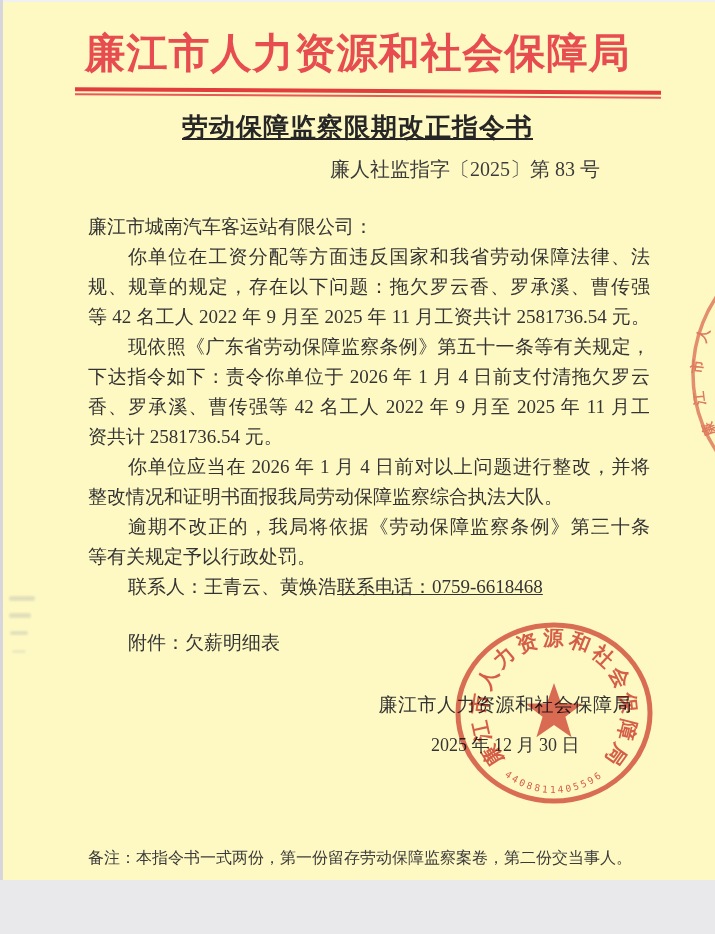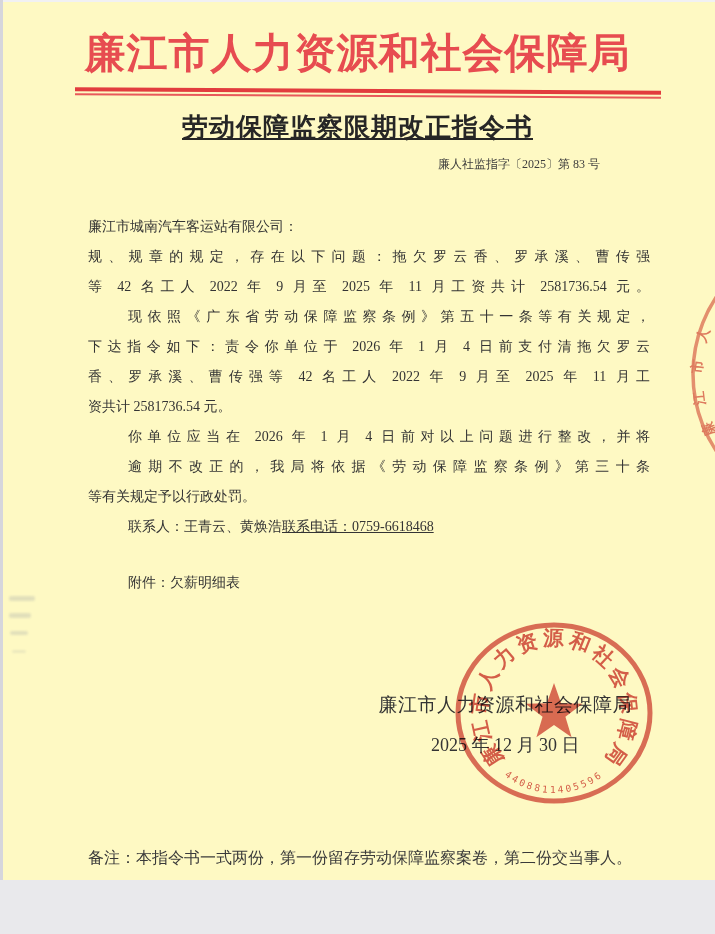--- a/index.html
+++ b/index.html
@@ -29,27 +29,27 @@
   .header-rule .gap{height:2px;}
   .header-rule .thin{height:1.5px;background:#e8595a;}
   .doc-title{
     position:absolute;top:110px;left:0;width:100%;
     text-align:center;
     font-size:26px;font-weight:bold;color:#262626;
     letter-spacing:1px;white-space:nowrap;text-decoration:underline;
   }
   .doc-number{
     position:absolute;top:156px;right:115px;
-    font-size:12px;color:#3c3c3c;
+    font-size:20px;color:#3c3c3c;
     white-space:nowrap;
   }
   
   .body-text{
     position:absolute;top:212px;left:88px;width:562px;
-    font-size:14px;line-height:30px;color:#343434;
+    font-size:19px;line-height:30px;color:#343434;
   }
   .line{white-space:nowrap;}
   .line.full{
     white-space:normal;
     text-align:justify;
     text-align-last:justify;
     text-justify:inter-character;
     overflow:hidden;height:30px;
   }
   .line.indent{padding-left:40px;}
@@ -108,27 +108,29 @@
   <div class="header-rule">
     <div class="thick"></div>
     <div class="gap"></div>
     <div class="thin"></div>
   </div>
   <div class="doc-title">劳动保障监察限期改正指令书</div>
   <div class="doc-number">廉人社监指字〔2025〕第 83 号</div>
 
   <div class="body-text">
     <div class="line">廉江市城南汽车客运站有限公司：</div>
+    <div class="line full indent">你单位在工资分配等方面违反国家和我省劳动保障法律、法</div>
     <div class="line full">规、规章的规定，存在以下问题：拖欠罗云香、罗承溪、曹传强</div>
     <div class="line full">等 42 名工人 2022 年 9 月至 2025 年 11 月工资共计 2581736.54 元。</div>
     <div class="line full indent">现依照《广东省劳动保障监察条例》第五十一条等有关规定，</div>
     <div class="line full">下达指令如下：责令你单位于 2026 年 1 月 4 日前支付清拖欠罗云</div>
     <div class="line full">香、罗承溪、曹传强等 42 名工人 2022 年 9 月至 2025 年 11 月工</div>
     <div class="line">资共计 2581736.54 元。</div>
     <div class="line full indent">你单位应当在 2026 年 1 月 4 日前对以上问题进行整改，并将</div>
+    <div class="line">整改情况和证明书面报我局劳动保障监察综合执法大队。</div>
     <div class="line full indent">逾期不改正的，我局将依据《劳动保障监察条例》第三十条</div>
     <div class="line">等有关规定予以行政处罚。</div>
     <div class="contacts-line">
       <span>联系人：王青云、黄焕浩</span>
       <span class="contact-phone">联系电话：0759-6618468</span>
     </div>
     <div class="attachment-line">附件：欠薪明细表</div>
   </div>
 
   <div class="signature-block">

